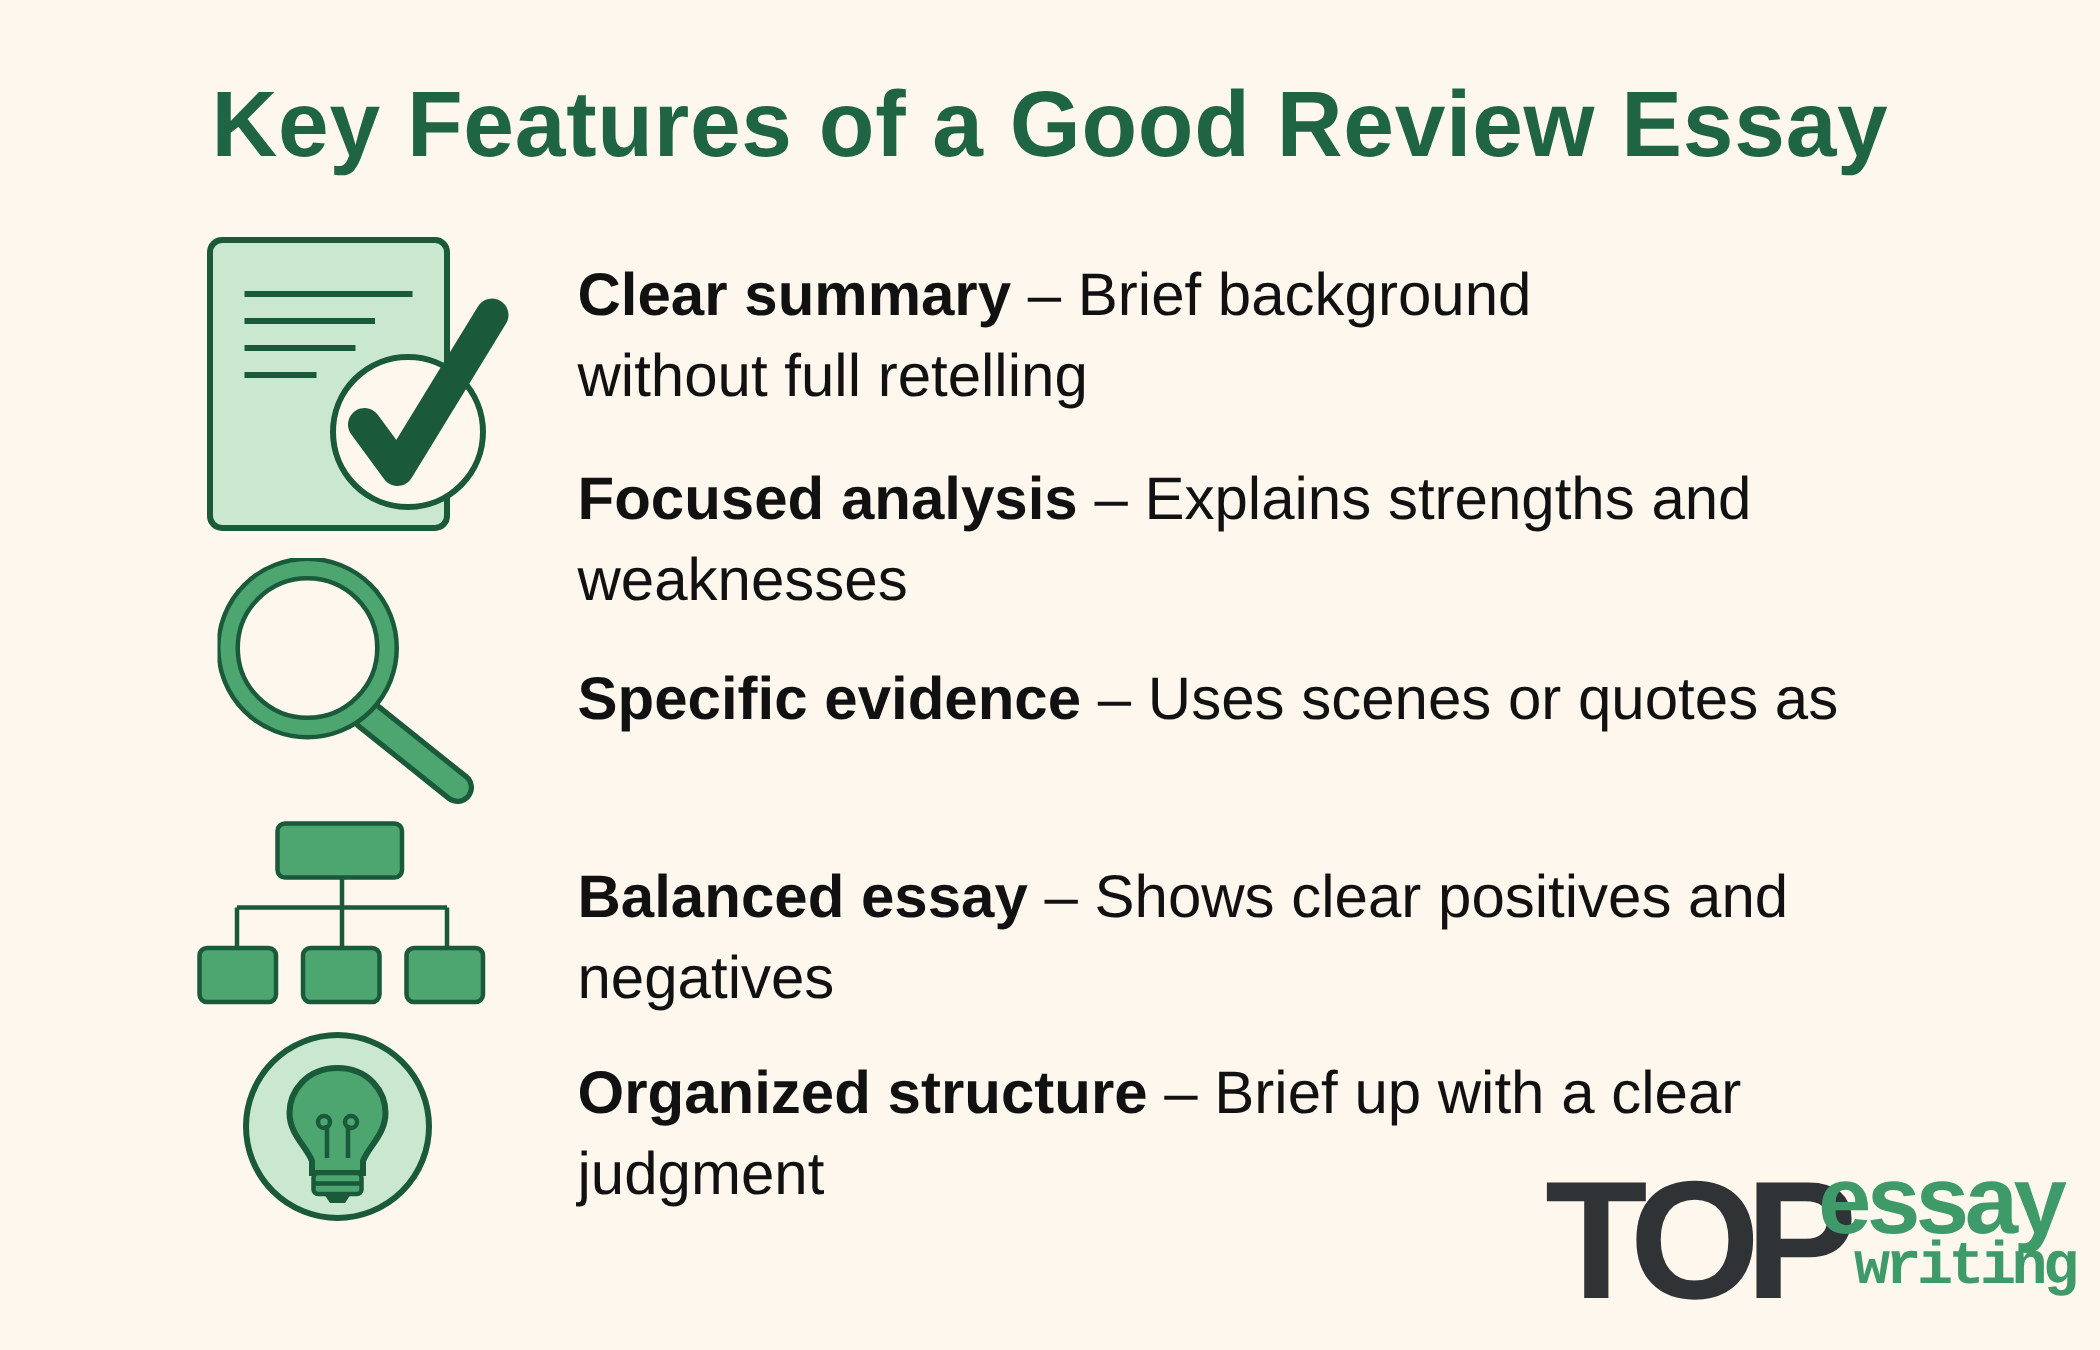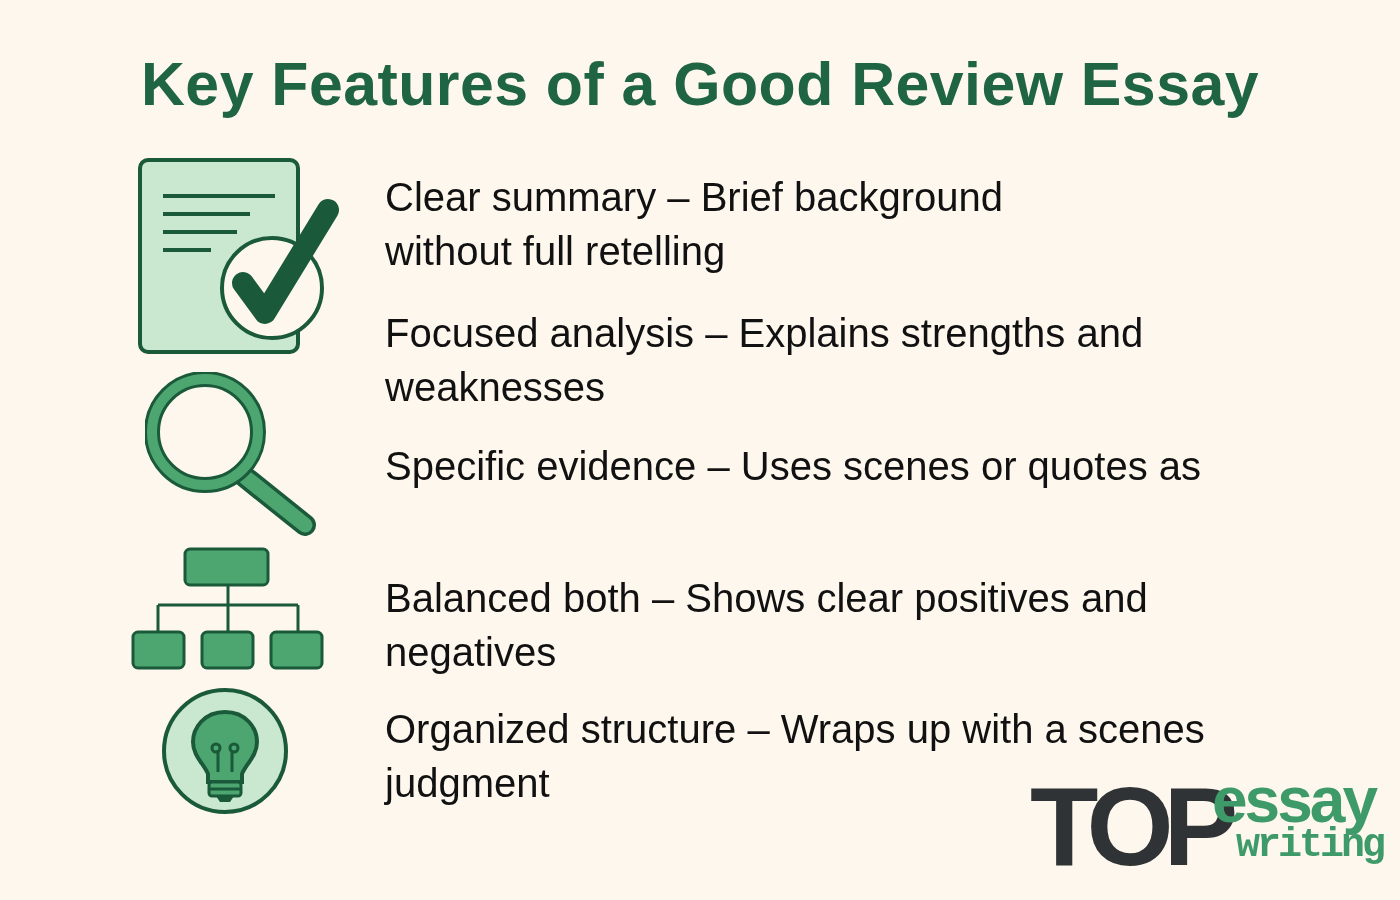--- a/index.html
+++ b/index.html
@@ -15,21 +15,21 @@
     font-family:"Liberation Sans", sans-serif;
     font-weight:bold; font-size:62px; letter-spacing:0.5px;
     transform:scaleX(0.98);
   }
   .icon { position:absolute; }
   .item {
     position:absolute; left:385px; width:900px;
     font-size:40px; line-height:54px; color:#111;
     font-family:"Liberation Sans Narrow","Liberation Sans", sans-serif;
   }
-  .item .term { font-weight:normal; }
+  .item .term { font-weight:bold; }
   .logo { position:absolute; left:1030px; top:772px; width:350px; height:110px; }
   .logo .top {
     position:absolute; left:0; top:0;
     font-family:"Liberation Sans", sans-serif; font-weight:bold;
     font-size:112px; line-height:110px; color:#2f3335; letter-spacing:-10px;text-align:center;
   }
   .logo .essay {
     position:absolute; left:182px; top:2px;
     font-family:"Liberation Sans", sans-serif; font-weight:bold;
     font-size:64px; line-height:52px; color:#3e9a68; letter-spacing:-3px;
@@ -92,26 +92,26 @@
 <div class="item" style="top:306px">
   <span class="term">Focused analysis</span><span> – </span><span>Explains strengths and</span><br>
   <span>weaknesses</span>
 </div>
 
 <div class="item" style="top:439px">
   <span class="term">Specific evidence</span><span> – </span><span>Uses scenes or quotes as</span><br>
 </div>
 
 <div class="item" style="top:571px">
-  <span class="term">Balanced both</span><span> – </span><span>Shows clear positives and</span><br>
+  <span class="term">Balanced essay</span><span> – </span><span>Shows clear positives and</span><br>
   <span>negatives</span>
 </div>
 
 <div class="item" style="top:702px">
-  <span class="term">Organized structure</span><span> – </span><span>Wraps up with a scenes</span><br>
+  <span class="term">Organized structure</span><span> – </span><span>Brief up with a clear</span><br>
   <span>judgment</span>
 </div>
 
 <div class="logo">
   <span class="top">TOP</span>
   <span class="essay">essay</span>
   <span class="writing">writing</span>
 </div>
 
 </body></html>

